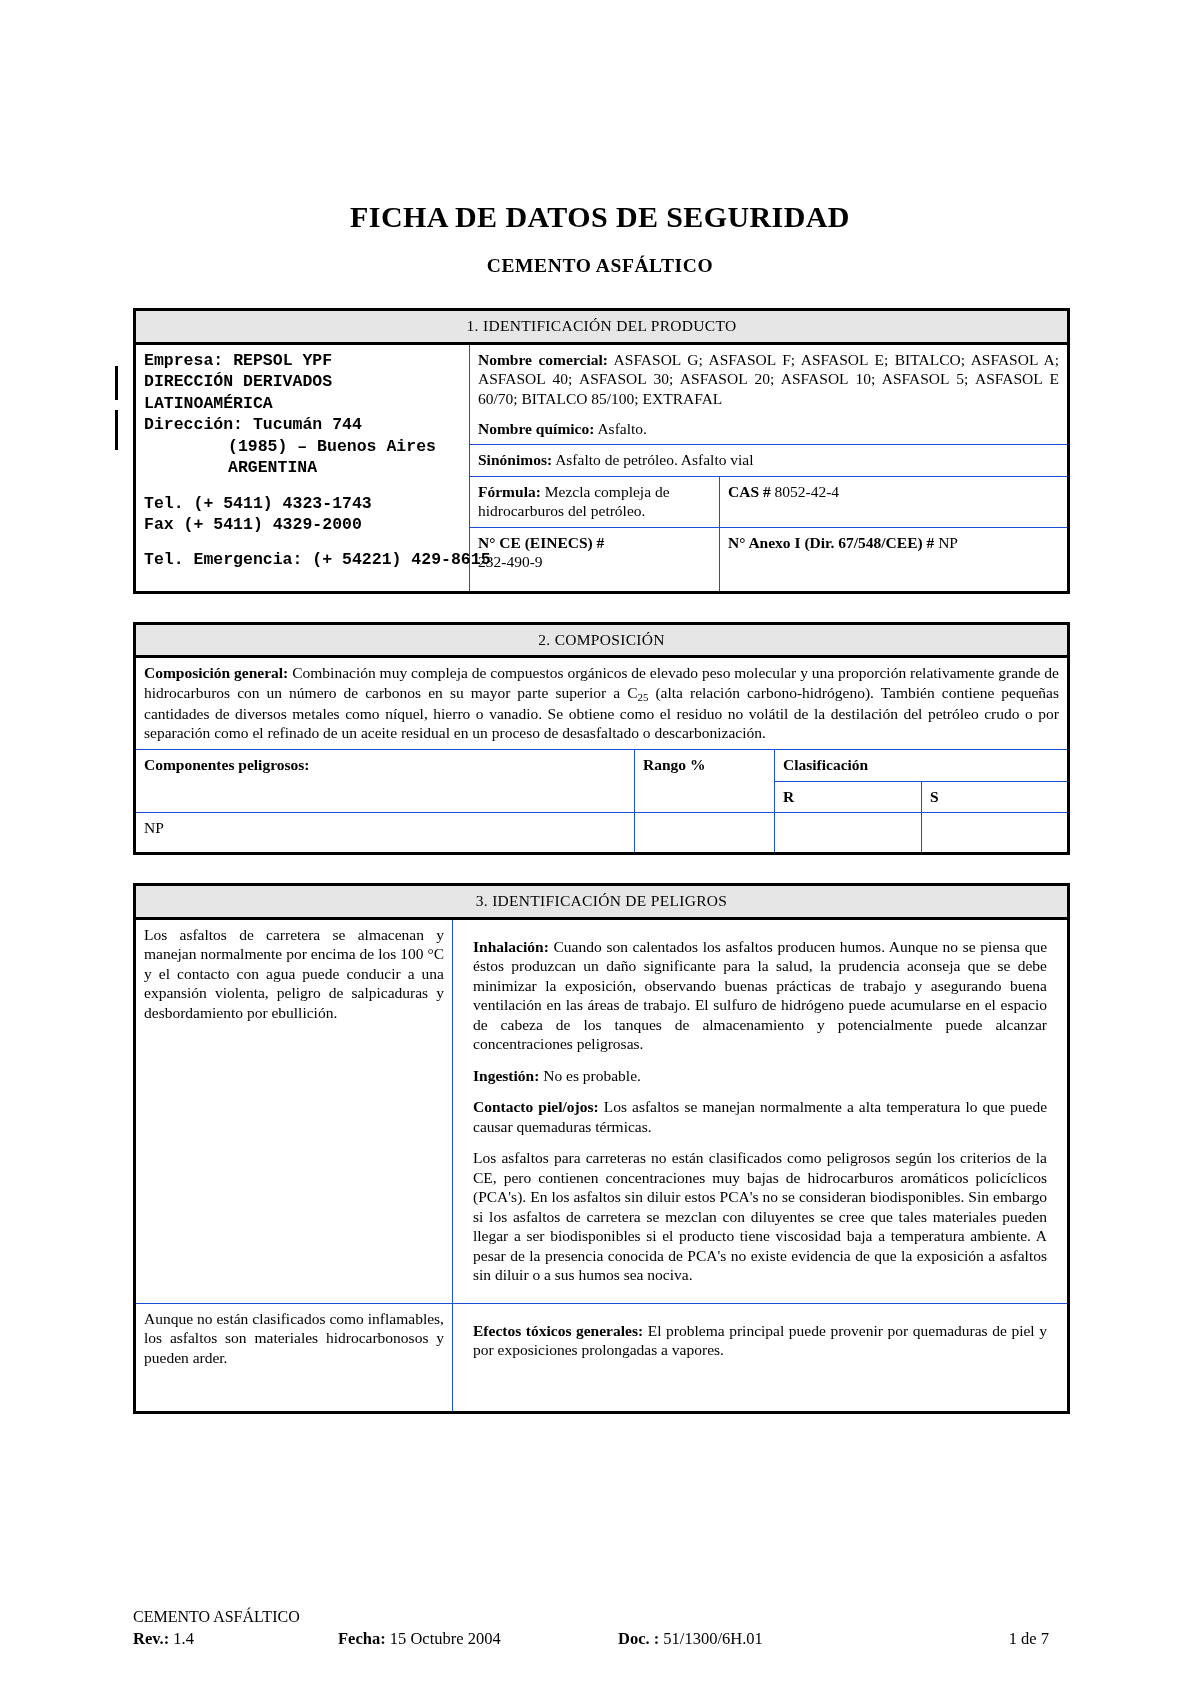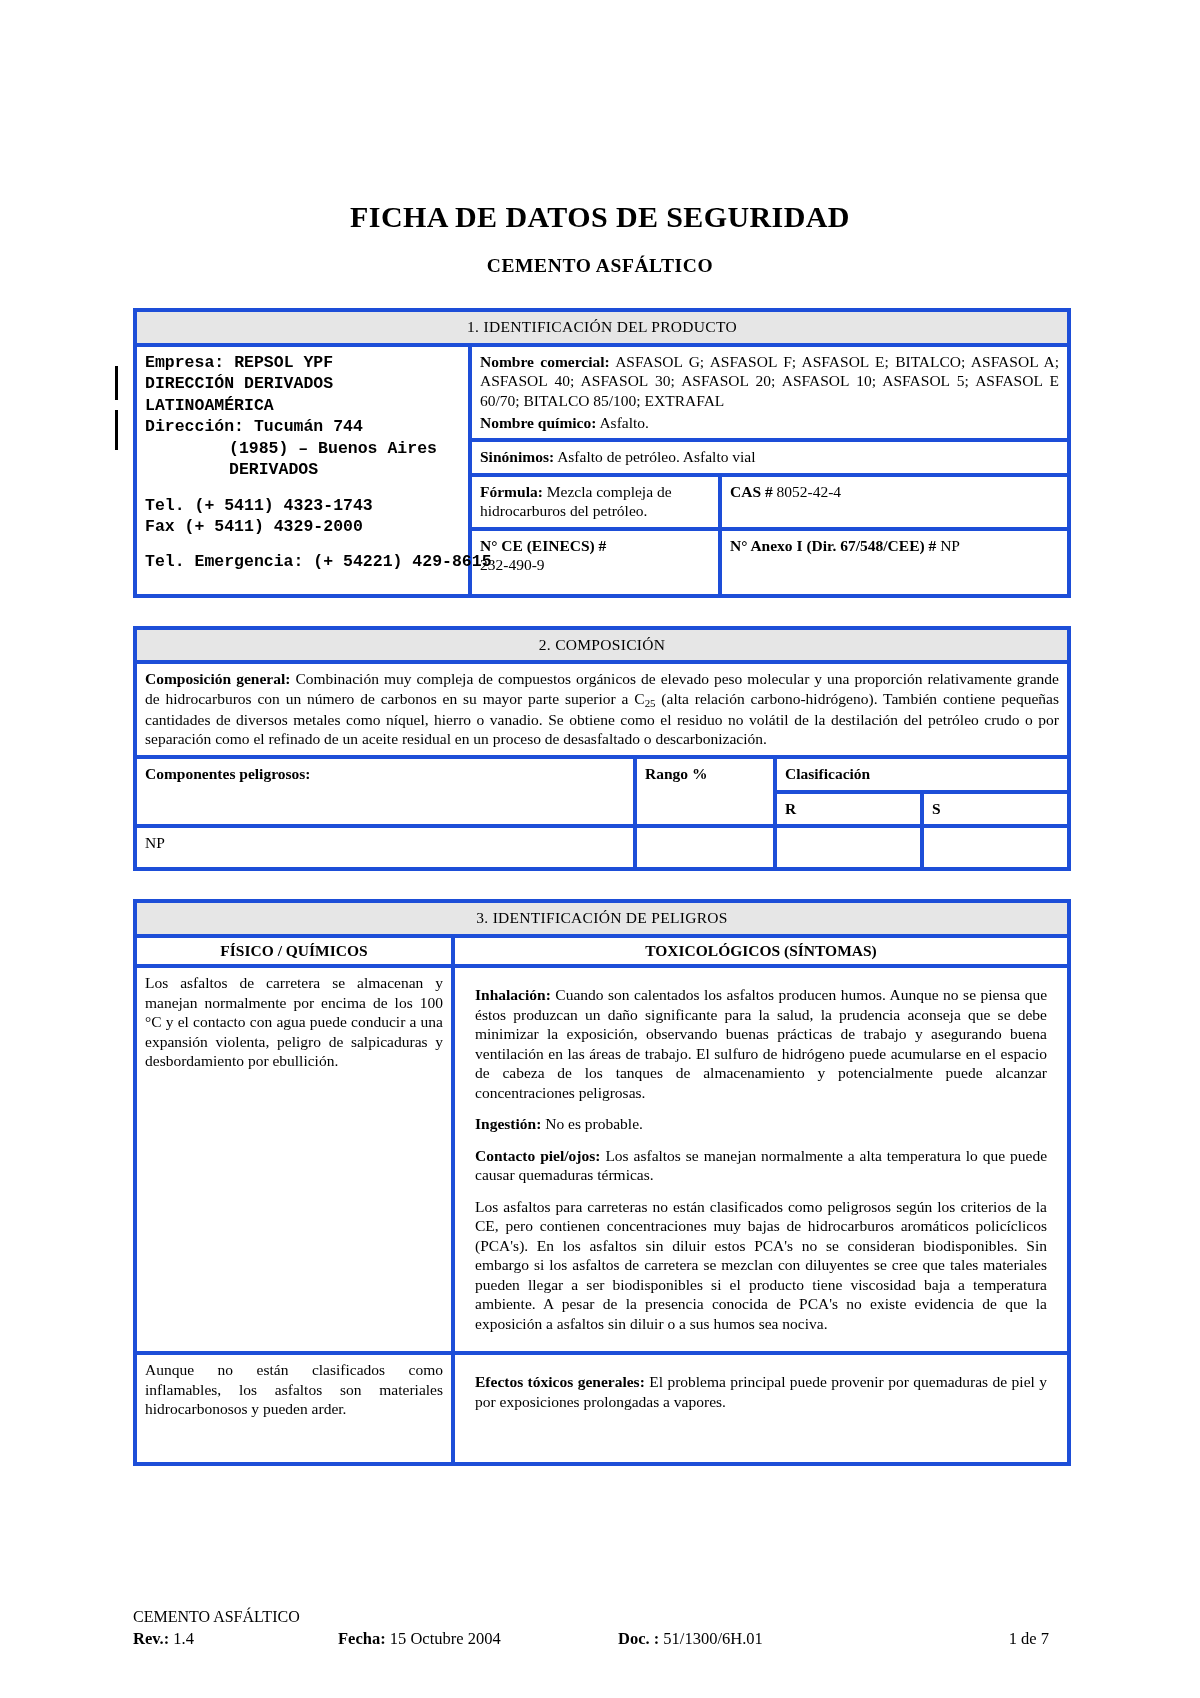--- a/index.html
+++ b/index.html
@@ -50,21 +50,21 @@
 
   
   table.frame {
     width: 100%;
     border-collapse: collapse;
     border: 3px solid #000;
     table-layout: fixed;
     margin-bottom: 28px;
   }
   table.frame td, table.frame th {
-    border: 4px solid #1d4ed8;
+    border: 1px solid #1d4ed8;
     vertical-align: top;
     padding: 4px 7px 5px 7px;
     font-size: 15.5px;
     line-height: 1.26;
   }
   .sec-head {
     background: #e6e6e6;
     text-align: center;
     font-size: 19px;
     font-weight: normal;
@@ -144,30 +144,30 @@
           <td class="sec-head" colspan="3">1. IDENTIFICACIÓN DEL PRODUCTO</td>
         </tr>
         <tr>
           <td rowspan="4" class="cell-tight">
             <div class="company-block">
               <div class="line"><span class="b">Empresa:</span> <span class="b">REPSOL YPF</span></div>
               <div class="line b">DIRECCIÓN DERIVADOS</div>
               <div class="line b">LATINOAMÉRICA</div>
               <div class="line"><span class="b">Dirección:</span> <span class="b">Tucumán  744</span></div>
               <div class="line indent b">(1985) – Buenos Aires</div>
-              <div class="line indent b">DERIVADOS</div>
+              <div class="line indent b">ARGENTINA</div>
               <div class="gap"></div>
               <div class="line b">Tel.  (+ 5411) 4323-1743</div>
               <div class="line b">Fax  (+ 5411) 4329-2000</div>
               <div class="gap"></div>
               <div class="line"><span class="b">Tel. Emergencia:</span> <span class="b">(+ 54221) 429-8615</span></div>
             </div>
           </td>
           <td colspan="2" class="justify cell-tight">
-            <div style="margin-bottom:2px;"><span class="b">Nombre comercial:</span> <span>ASFASOL G; ASFASOL F; ASFASOL E; BITALCO; ASFASOL A; ASFASOL 40; ASFASOL 30; ASFASOL 20; ASFASOL 10; ASFASOL 5; ASFASOL E 60/70; BITALCO 85/100; EXTRAFAL</span></div>
+            <div style="margin-bottom:10px;"><span class="b">Nombre comercial:</span> <span>ASFASOL G; ASFASOL F; ASFASOL E; BITALCO; ASFASOL A; ASFASOL 40; ASFASOL 30; ASFASOL 20; ASFASOL 10; ASFASOL 5; ASFASOL E 60/70; BITALCO 85/100; EXTRAFAL</span></div>
             <div style="text-align:left;"><span class="b">Nombre químico:</span> <span>Asfalto.</span></div>
           </td>
         </tr>
         <tr>
           <td colspan="2" class="cell-tight">
             <span class="b">Sinónimos:</span> <span>Asfalto de petróleo. Asfalto vial</span>
           </td>
         </tr>
         <tr>
           <td class="cell-tight">
@@ -225,24 +225,20 @@
     </table>
 
     <table class="frame">
       <colgroup>
         <col style="width:318px">
         <col style="width:616px">
       </colgroup>
       <tbody>
         <tr>
           <td class="sec-head" colspan="2">3. IDENTIFICACIÓN DE PELIGROS</td>
-        </tr>
-        <tr>
-          <td class="colhead">FÍSICO / QUÍMICOS</td>
-          <td class="colhead">TOXICOLÓGICOS (SÍNTOMAS)</td>
         </tr>
         <tr>
           <td class="s3-left cell-tight">Los asfaltos de carretera se almacenan y manejan normalmente por encima de los 100 °C y el contacto con agua puede conducir a una expansión violenta, peligro de salpicaduras y desbordamiento por ebullición.</td>
           <td class="s3-right cell-tight">
             <p><span class="b">Inhalación:</span> <span>Cuando son calentados los asfaltos producen humos. Aunque no se piensa que éstos produzcan un daño significante para la salud, la prudencia aconseja que se debe minimizar la exposición, observando buenas prácticas de trabajo y asegurando buena ventilación en las áreas de trabajo. El sulfuro de hidrógeno puede acumularse en el espacio de cabeza de los tanques de almacenamiento y potencialmente puede alcanzar concentraciones peligrosas.</span></p>
             <p><span class="b">Ingestión:</span> <span>No es probable.</span></p>
             <p><span class="b">Contacto piel/ojos:</span> <span>Los asfaltos se manejan normalmente a alta temperatura lo que puede causar quemaduras térmicas.</span></p>
             <p>Los asfaltos para carreteras no están clasificados como peligrosos según los criterios de la CE, pero contienen concentraciones muy bajas de hidrocarburos aromáticos policíclicos (PCA's). En los asfaltos sin diluir estos PCA's no se consideran biodisponibles. Sin embargo si los asfaltos de carretera se mezclan con diluyentes se cree que tales materiales pueden llegar a ser biodisponibles si el producto tiene viscosidad baja a temperatura ambiente. A pesar de la presencia conocida de PCA's no existe evidencia de que la exposición a asfaltos sin diluir o a sus humos sea nociva.</p>
           </td>
         </tr>

